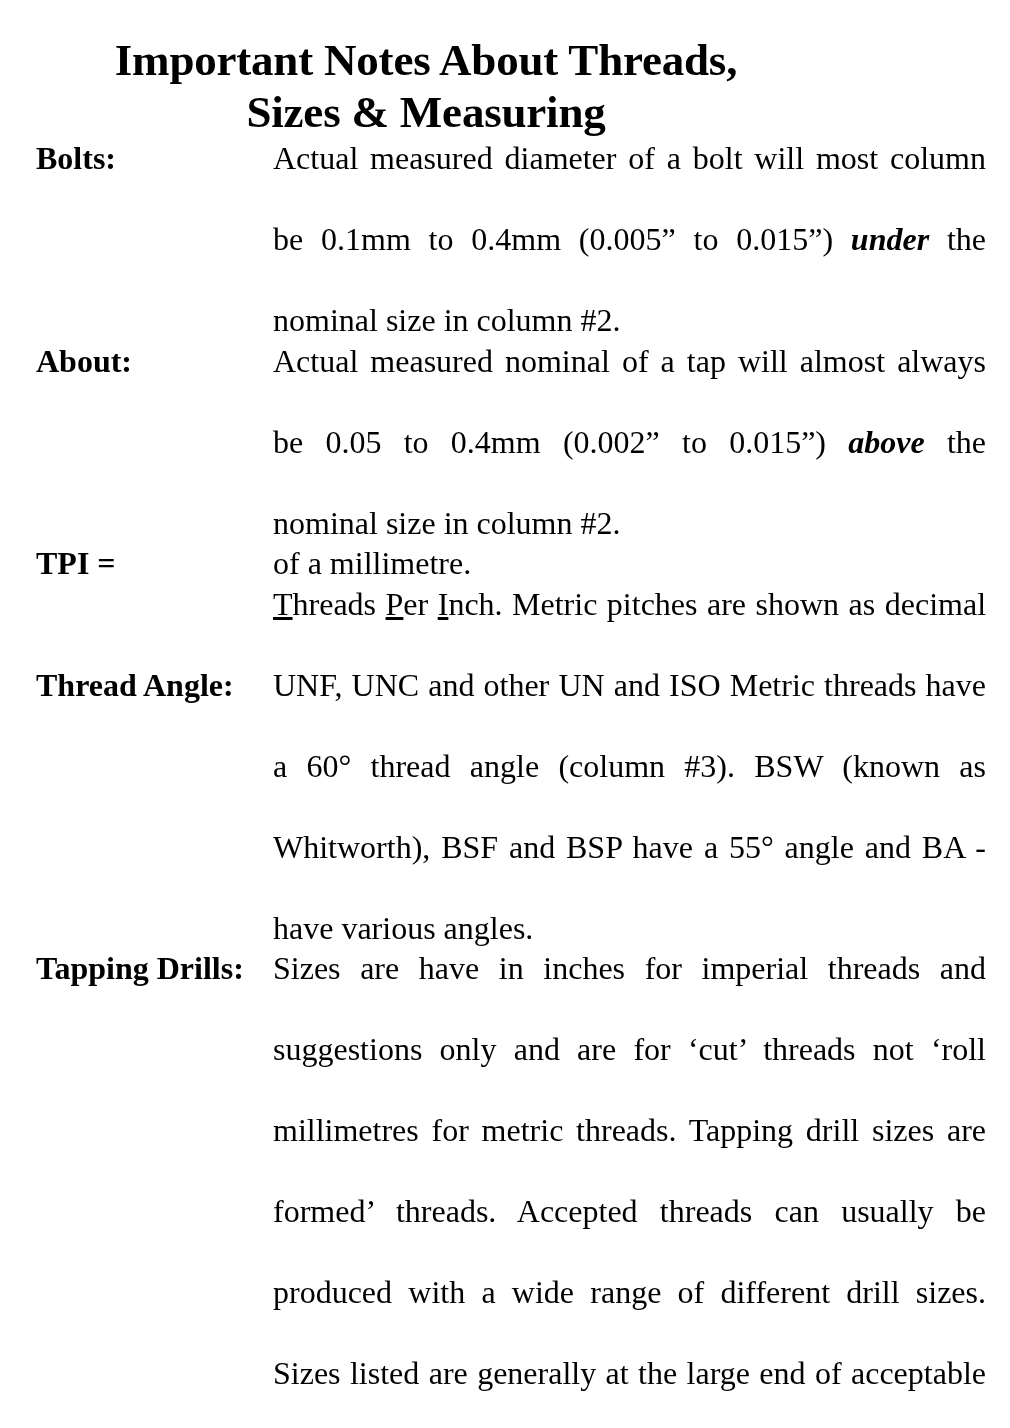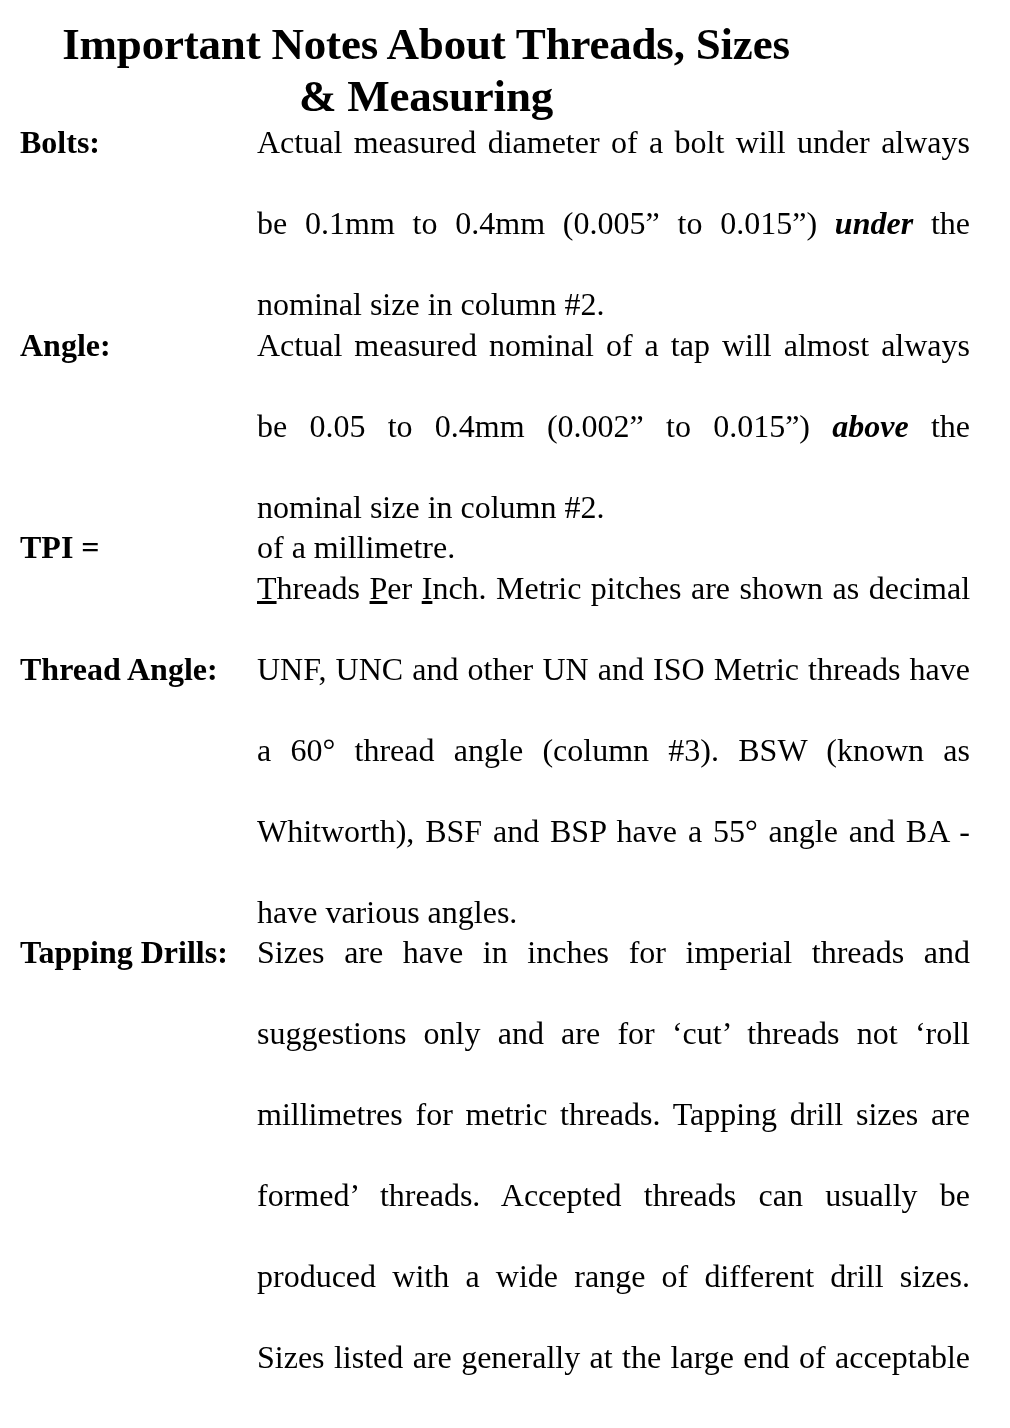--- a/index.html
+++ b/index.html
@@ -12,21 +12,21 @@
     height: 1428px;
     font-family: "Liberation Serif", "DejaVu Serif", serif;
     color: #000000;
     overflow: hidden;
   }
   .page {
     position: relative;
     width: 852px;
     height: 1428px;
     box-sizing: border-box;
-    padding: 0;
+    padding: 16px;
   }
   .doc-title {
     font-weight: bold;
     font-size: 45px;
     line-height: 52px;
     text-align: center;
     margin: 0;
     padding: 18px 60px 0 60px;
     letter-spacing: -0.2px;
   }
@@ -95,27 +95,27 @@
 <body>
 
 <div class="page">
 
   <h1 class="doc-title">Important Notes About Threads, Sizes &amp; Measuring</h1>
 
   <div class="notes-list">
       <div class="note-row">
         <div class="note-label">Bolts:</div>
         <div class="note-body">
-          <span class="ln"><span>Actual measured diameter of a bolt will under always</span></span>
+          <span class="ln"><span>Actual measured diameter of a bolt will most column</span></span>
           <span class="ln"><span>be 0.1mm to 0.4mm (0.005” to 0.015”) </span><b class="em-bi">under</b><span> the</span></span>
           <span class="ln last"><span>nominal size in column #2.</span></span>
         </div>
       </div>
       <div class="note-row">
-        <div class="note-label">Angle:</div>
+        <div class="note-label">About:</div>
         <div class="note-body">
           <span class="ln"><span>Actual measured nominal of a tap will almost always</span></span>
           <span class="ln"><span>be 0.05 to 0.4mm (0.002” to 0.015”) </span><b class="em-bi">above</b><span> the</span></span>
           <span class="ln last"><span>nominal size in column #2.</span></span>
         </div>
       </div>
       <div class="note-row">
         <div class="note-label">TPI =</div>
         <div class="note-body">
           <span class="ln last"><span>of a millimetre.</span></span>

